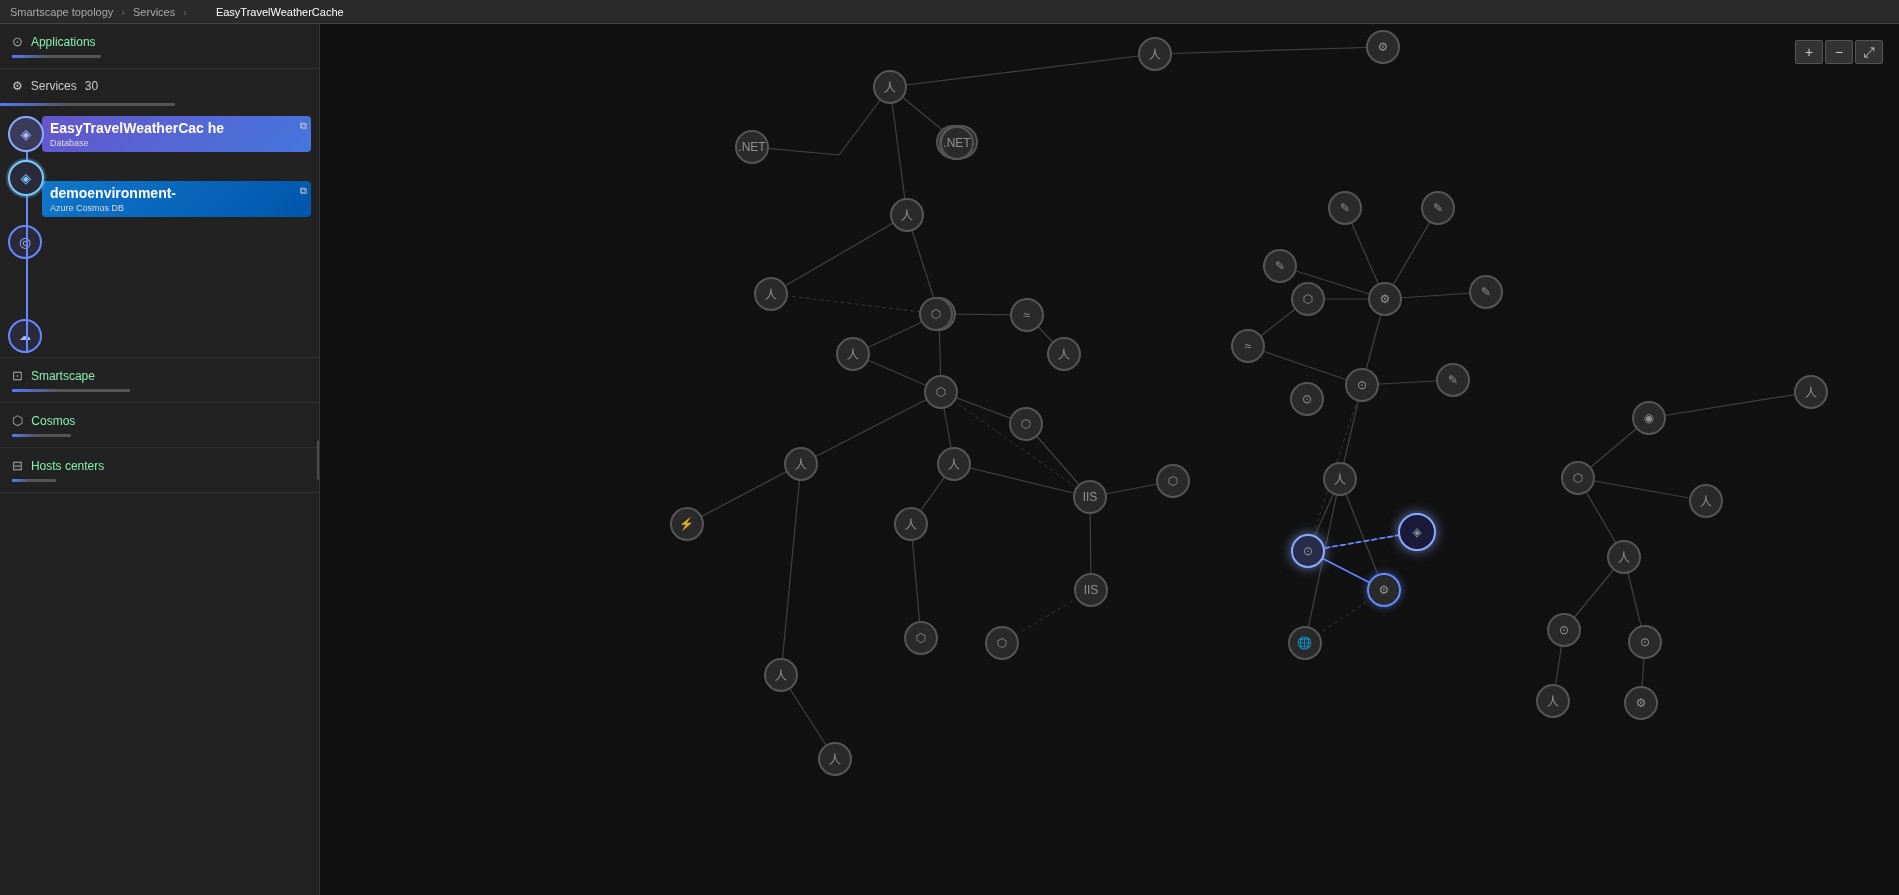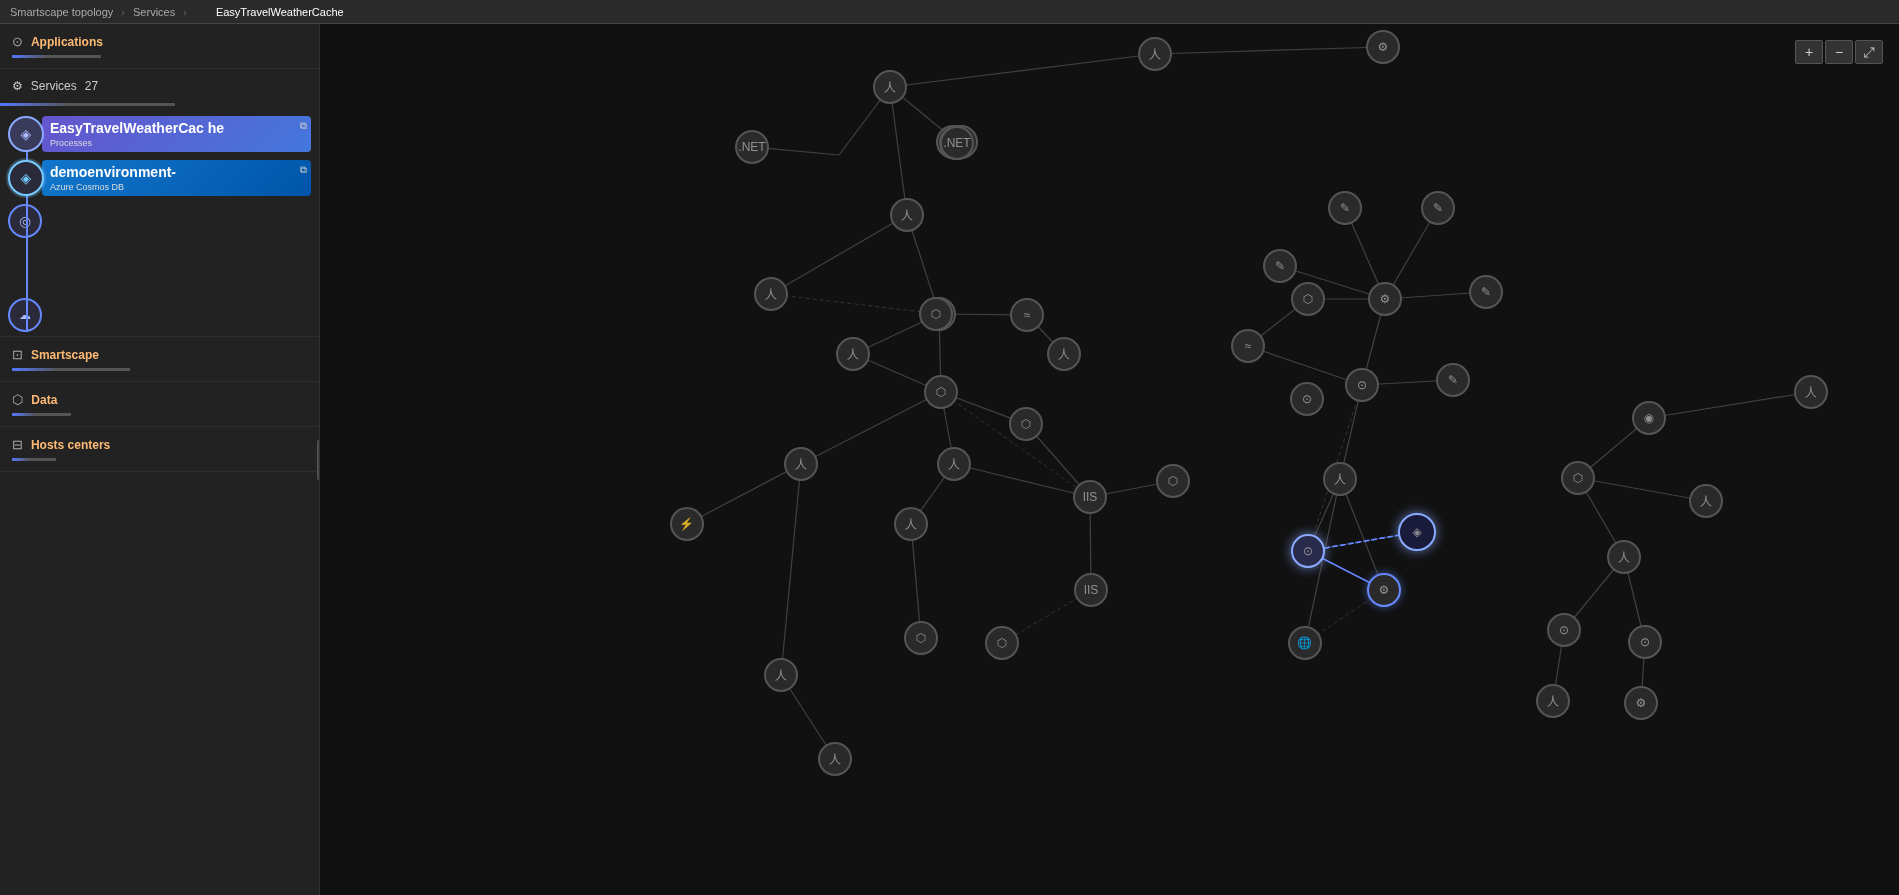--- a/index.html
+++ b/index.html
@@ -91,23 +91,23 @@
       align-items: center;
       gap: 8px;
       margin-bottom: 6px;
       cursor: pointer;
     }
     .sidebar-section-header .icon {
       color: #aaa;
       font-size: 13px;
     }
     .sidebar-section-header .label {
-      color: #fdba74;
+      color: #86efac;
       font-size: 12px;
-      font-weight: 700;
+      font-weight: 400;
     }
 
     .sidebar-bar {
       height: 3px;
       background: linear-gradient(to right, #5578ff 0%, #555 40%);
       border-radius: 1px;
       margin-top: 4px;
       width: 80%;
     }
 
@@ -296,44 +296,44 @@
         <span class="icon">⊙</span>
         <span class="label">Applications</span>
       </div>
       <div class="sidebar-bar" style="width:30%"></div>
     </div>
 
     <div class="sidebar-section services-section">
       <div class="services-header">
         <span class="icon">⚙</span>
         <span class="label">Services</span>
-        <span class="count">27</span>
+        <span class="count">30</span>
       </div>
       <div class="sidebar-bar" style="width:55%"></div>
 
       <div style="margin-top: 10px; position: relative;">
 
         <div style="position: absolute; left: 26px; top: 18px; width: 2px; background: #6688ff; height: calc(100% - 18px); z-index: 1;"></div>
 
         <div class="service-card" style="margin-bottom: 8px;">
           <div class="service-node-icon active">
             <span style="color:#aabbff; font-size:14px;">◈</span>
           </div>
           <div class="service-info-card">
             <span class="title">EasyTravelWeatherCac he</span>
-            <span class="subtitle">Processes</span>
+            <span class="subtitle">Database</span>
             <span class="ext-link">⧉</span>
           </div>
         </div>
 
         <div class="service-card cosmos" style="margin-bottom: 8px;">
           <div class="service-node-icon" style="border-color:#77ccff; box-shadow: 0 0 0 2px #77ccff44; position:relative; z-index:3;">
             <span style="color:#77ccff; font-size:14px;">◈</span>
           </div>
-          <div class="service-info-card" style="background: linear-gradient(135deg, #1177cc, #0055aa);">
+          <div class="service-info-card" style="background: linear-gradient(135deg, #1177cc, #0055aa); margin-top: 21px;">
             <span class="title">demoenvironment-</span>
             <span class="subtitle">Azure Cosmos DB</span>
             <span class="ext-link">⧉</span>
           </div>
         </div>
 
         <div style="margin: 4px 0 4px 8px; display:flex; align-items:center;">
           <div class="host-node" style="width:34px; height:34px; border-radius:50%; border:2px solid #6688ff; background:#2a2a3a; display:flex; align-items:center; justify-content:center; margin:0;">
             <span style="color:#aabbff; font-size:14px;">◎</span>
           </div>
@@ -351,21 +351,21 @@
       <div class="sidebar-section-header">
         <span class="icon">⊡</span>
         <span class="label">Smartscape</span>
       </div>
       <div class="sidebar-bar" style="width:40%"></div>
     </div>
 
     <div class="sidebar-section">
       <div class="sidebar-section-header">
         <span class="icon">⬡</span>
-        <span class="label">Data</span>
+        <span class="label">Cosmos</span>
       </div>
       <div class="sidebar-bar" style="width:20%"></div>
     </div>
 
     <div class="sidebar-section">
       <div class="sidebar-section-header">
         <span class="icon">⊟</span>
         <span class="label">Hosts centers</span>
       </div>
       <div class="sidebar-bar" style="width:15%"></div>

